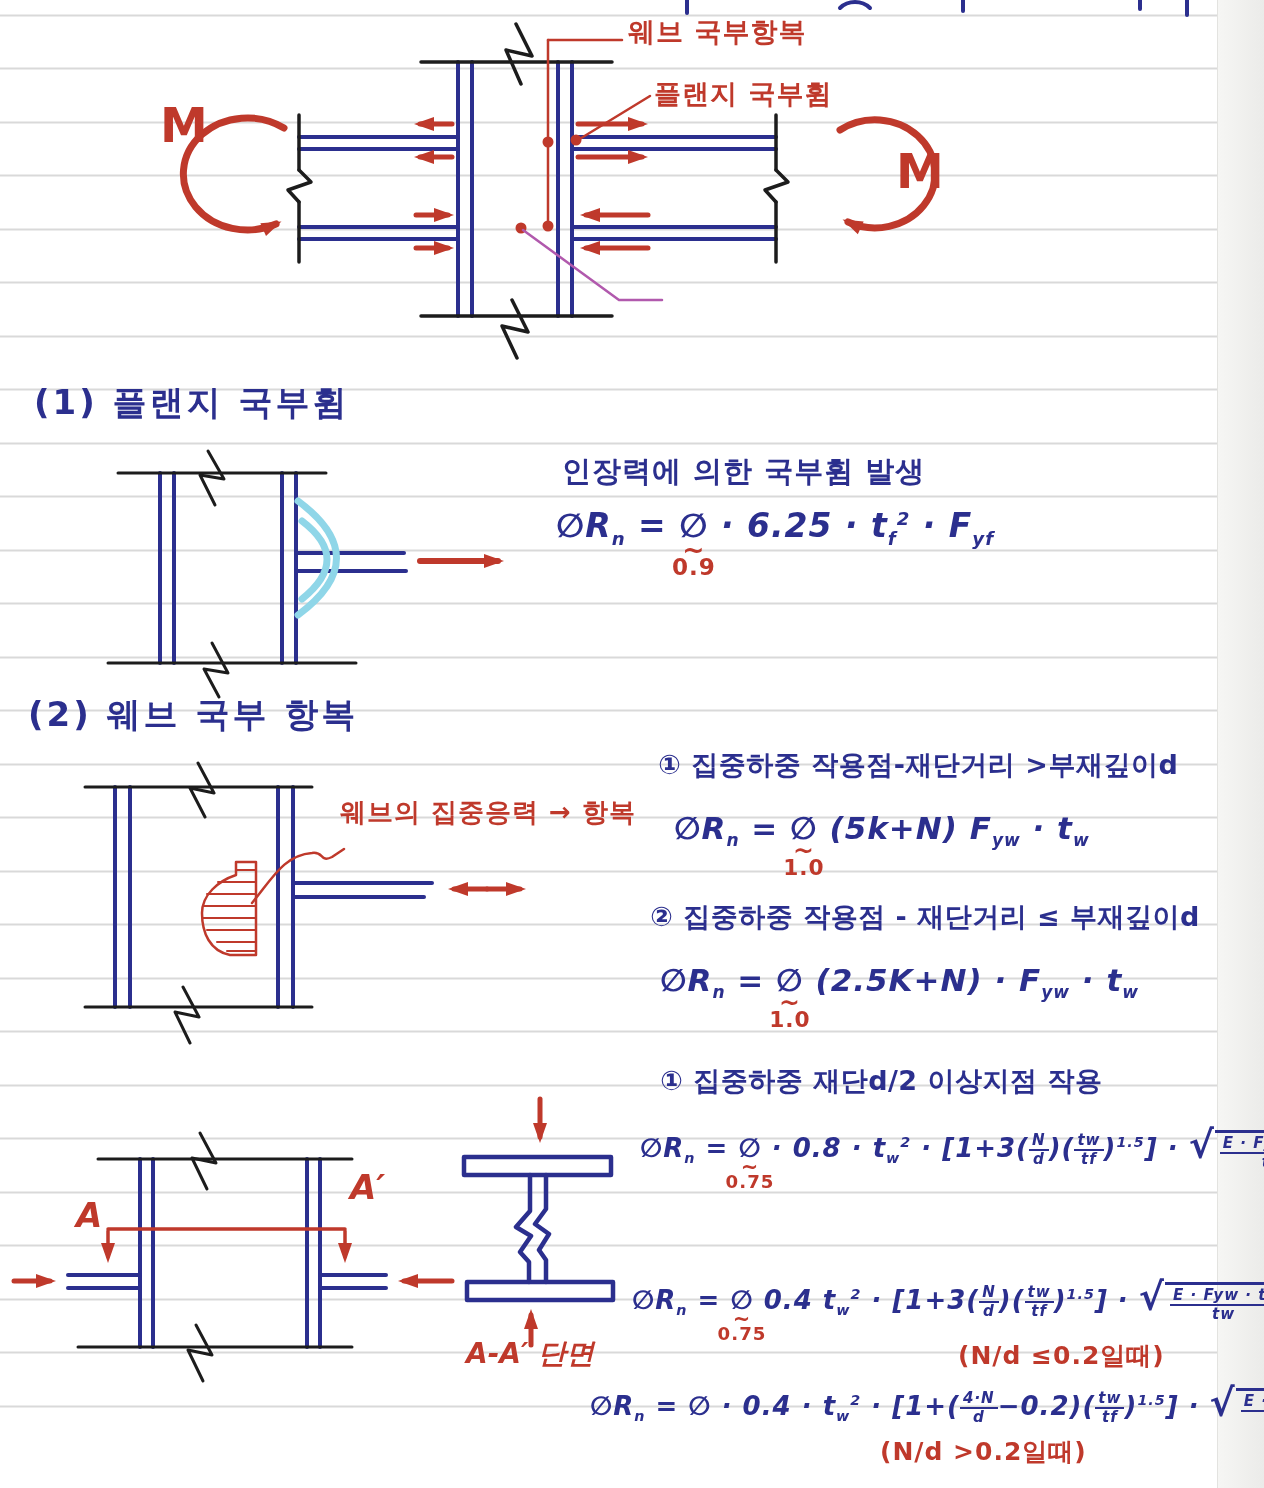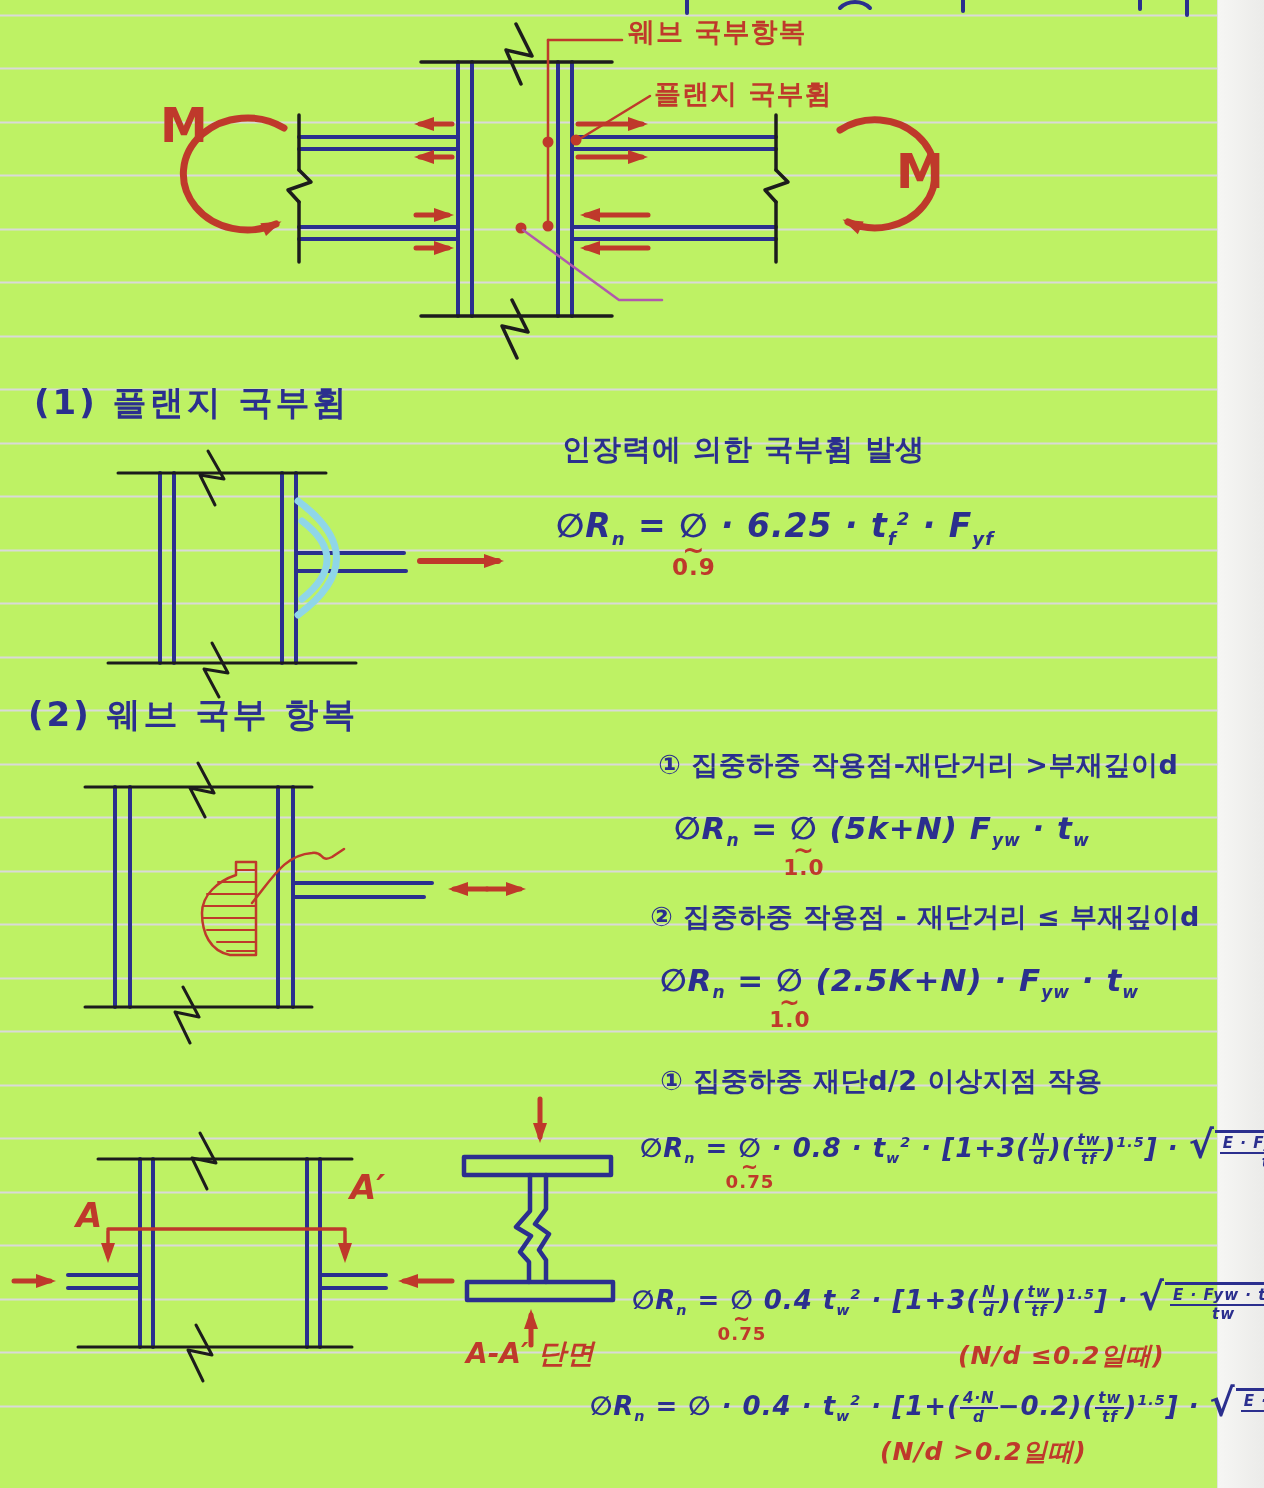--- a/index.html
+++ b/index.html
@@ -1,33 +1,33 @@
 <!DOCTYPE html>
 <html><head>
 <meta charset="utf-8">
 <style>
   html,body{margin:0;padding:0;background:#e9e9e7;}
-  .page{position:relative;width:1264px;height:1488px;background:#bef264;overflow:hidden;
+  .page{position:relative;width:1264px;height:1488px;background:#ffffff;overflow:hidden;
         font-family:"DejaVu Sans",sans-serif;}
   .rules{position:absolute;left:0;top:0;width:1218px;height:100%;
         background-image:repeating-linear-gradient(180deg,transparent 0,transparent 51.5px,#d9d9d9 51.5px,#d9d9d9 53.5px);
         background-position:0 -37.5px;}
   .edge{position:absolute;right:0;top:0;width:46px;height:100%;
         background:linear-gradient(90deg,#f6f6f4,#ebebe9);border-left:1px solid #e3e3e0;}
   svg.d{position:absolute;}
   .t{position:absolute;white-space:nowrap;line-height:1.15;}
   .blue{color:#2b2f8e;margin-top:9px;} .red{color:#bf392b;} .mag{color:#b159ad;}
   .hd{font-size:34px;font-weight:bold;letter-spacing:3px;}
   .cal{font-size:27px;font-weight:bold;letter-spacing:1px;}
   .body27{font-size:27px;font-weight:bold;letter-spacing:0.5px;}
   .note29{font-size:29px;font-weight:bold;letter-spacing:1px;}
   .mlabel{font-size:48px;font-weight:bold;}
   .alabel{font-size:34px;font-weight:bold;font-style:italic;}
   .cap28{font-size:28px;font-weight:bold;font-style:italic;}
-  .cond{font-size:25px;font-weight:bold;font-style:italic;letter-spacing:1px;}
+  .cond{font-size:25px;font-weight:bold;letter-spacing:1px;}
   .formula{font-style:italic;font-weight:bold;letter-spacing:1px;}
   .formula sub{font-size:0.55em;}
   .formula sup{font-size:0.55em;}
   .frac{display:inline-block;vertical-align:middle;text-align:center;font-size:0.58em;line-height:1.1;}
   .frac .n{display:block;border-bottom:2.5px solid currentColor;padding:0 3px;}
   .frac .d{display:block;}
   .sqrt{display:inline-flex;align-items:flex-start;vertical-align:middle;}
   .sqrt .r{font-size:1.45em;line-height:0.85;font-style:normal;font-weight:bold;}
   .sqrt .bar{border-top:3.5px solid currentColor;padding:2px 8px 0 5px;display:inline-block;margin-top:1px;}
   .sqrt .frac .n{border-bottom-width:2.5px;}
@@ -138,21 +138,21 @@
         <path d="M48,218 H296"></path>
       <path d="M148,6 L164,34 L140,30 L155,60"></path>
       <path d="M152,198 L168,228 L144,224 L159,252"></path>
     </g>
     <g stroke="#8fd6e8" stroke-width="7" fill="none" stroke-linecap="round">
       <path d="M238,56 Q315,113 238,170"></path>
         <path d="M242,76 Q292,114 242,154"></path>
     </g>
     <path d="M360,116 H438" stroke="#bf392b" stroke-width="6" fill="none" stroke-linecap="round" marker-end="url(#a2)"></path>
   </svg>
-  <div class="t blue note29" style="left:562px;top:424px">인장력에 의한 국부휨 발생</div>
+  <div class="t blue note29" style="left:562px;top:446px">인장력에 의한 국부휨 발생</div>
   <div class="t blue formula" style="left:556px;top:498px;font-size:33px"><span>∅R</span><sub>n</sub><span> = </span><span class="under"><span>∅</span><span class="nt"><span class="tl">~</span><span>0.9</span></span></span><span> · 6.25 · t</span><sub>f</sub><sup>2</sup><span> · F</span><sub>yf</sub></div>
 
   <div class="t blue hd" style="left:28px;top:686px">(2) 웨브 국부 항복</div>
   <svg class="d" style="left:60px;top:755px" width="580" height="295">
     <defs>
       <marker id="a3" markerWidth="24" markerHeight="22" refX="15" refY="10" orient="auto" markerUnits="userSpaceOnUse">
         <path d="M1,3 L21,10 L1,17 Z" fill="#bf392b"></path>
       </marker>
     </defs>
     <g stroke="#2b2f8e" stroke-width="4" fill="none" stroke-linecap="round">
@@ -181,20 +181,21 @@
         <path d="M157,187 H195"></path>
           <path d="M167,196 H195"></path>
       </g>
       <path d="M192,148 C212,124 224,100 252,98 C264,96 260,108 272,102 L284,94" stroke-width="2.5"></path>
     </g>
     <g stroke="#bf392b" stroke-width="5" fill="none" stroke-linecap="round">
       <path d="M427,134 H460" marker-end="url(#a3)"></path>
       <path d="M427,134 H394" marker-end="url(#a3)"></path>
     </g>
   </svg>
+  <div class="t red cal" style="left:340px;top:798px;font-size:26px">웨브의 집중응력 → 항복</div>
   <div class="t blue body27" style="left:658px;top:740px">① 집중하중 작용점-재단거리 &gt;부재깊이d</div>
   <div class="t blue formula" style="left:674px;top:802px;font-size:31px"><span>∅R</span><sub>n</sub><span> = </span><span class="under"><span>∅</span><span class="nt"><span class="tl">~</span><span>1.0</span></span></span><span> (5k+N) F</span><sub>yw</sub><span> · t</span><sub>w</sub></div>
   <div class="t blue body27" style="left:650px;top:892px">② 집중하중 작용점 - 재단거리 ≤ 부재깊이d</div>
   <div class="t blue formula" style="left:660px;top:954px;font-size:31px"><span>∅R</span><sub>n</sub><span> = </span><span class="under"><span>∅</span><span class="nt"><span class="tl">~</span><span>1.0</span></span></span><span> (2.5K+N) · F</span><sub>yw</sub><span> · t</span><sub>w</sub></div>
 
   <svg class="d" style="left:0;top:1085px" width="660" height="340">
     <defs>
       <marker id="a4" markerWidth="24" markerHeight="22" refX="15" refY="10" orient="auto" markerUnits="userSpaceOnUse">
         <path d="M1,3 L21,10 L1,17 Z" fill="#bf392b"></path>
       </marker>

